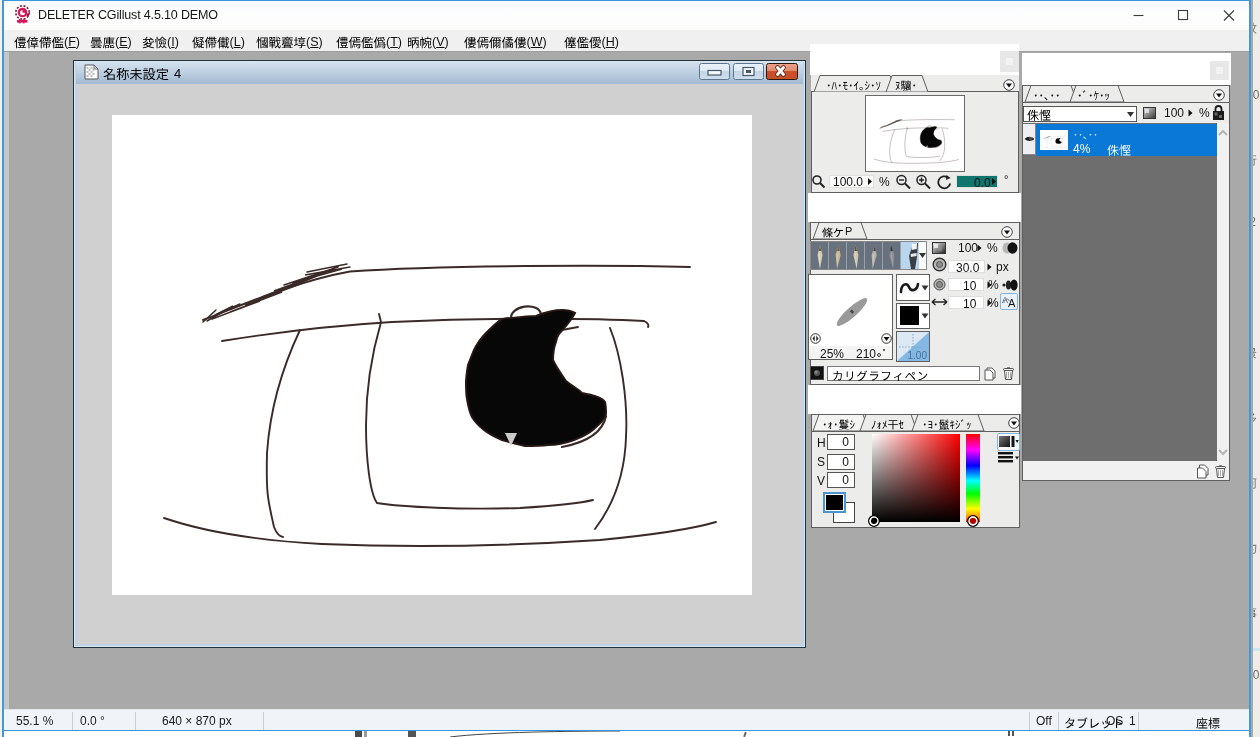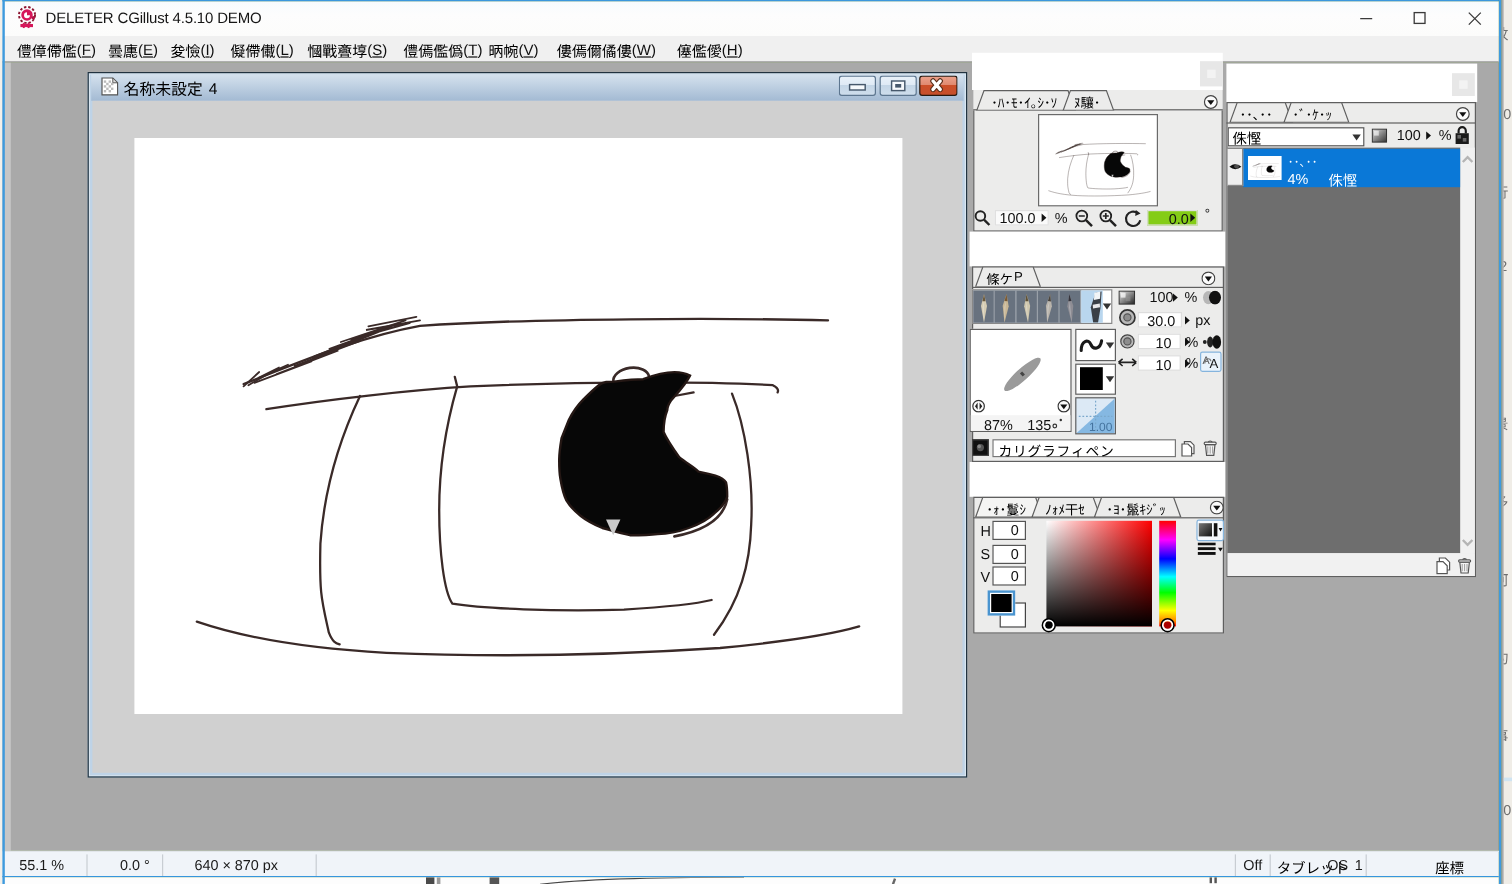--- a/index.html
+++ b/index.html
@@ -207,21 +207,21 @@
 <ellipse cx="414" cy="201" rx="15" ry="9.5" transform="rotate(-8 414 201)" stroke-width="2.2"></ellipse>
 <path d="M494 301 C491 316 476 327 450 332" stroke-width="2.2"></path>
 <path d="M400 203 C408 202 416 201 424 201 C437 196 452 192 463 198 C459 206 452 213 447 219 C445 222 444 224 444 227 C442 232 441 238 441 245 C444 252 449 259 454 266 C460 271 466 274 470 278 C480 280 490 282 493 287 C494 291 494 295 494 299 C492 305 488 309 483 313 C477 319 470 322 462 325 C454 328 444 330 436 330 C428 331 420 331 413 331 C405 329 397 327 390 325 C383 322 377 319 372 315 C367 311 363 307 360 302 C357 296 356 290 355 284 C354 279 354 274 354 268 C354 262 355 256 356 250 C358 245 360 240 362 235 C365 229 369 223 374 218 C378 214 382 210 387 206 C391 203 395 203 400 203 Z" fill="#070707" stroke="#241714" stroke-width="2"></path>
 <path d="M393 318 L405 318 L399 331 Z" fill="#cacaca" stroke="none"></path>
 </g>
       </svg>
     </div>
     <div class="abs" style="left:0;top:709px;width:1251px;height:22px;background:#f0f4f9;border-top:1px solid #e2e6eb;border-bottom:1px solid #3696dd;font-size:12px;color:#1a1a1a">
       <div class="abs" style="left:16px;top:4px">55.1 %</div>
       <div class="abs" style="left:72px;top:2px;width:1px;height:18px;background:#c8cdd3"></div>
-      <div class="abs" style="left:100px;top:4px">0.0 °</div>
+      <div class="abs" style="left:80px;top:4px">0.0 °</div>
       <div class="abs" style="left:135px;top:2px;width:1px;height:18px;background:#c8cdd3"></div>
       <div class="abs" style="left:162px;top:4px">640 × 870 px</div>
       <div class="abs" style="left:263px;top:2px;width:1px;height:18px;background:#c8cdd3"></div>
       <div class="abs" style="left:1029px;top:2px;width:1px;height:18px;background:#c8cdd3"></div>
       <div class="abs" style="left:1036px;top:4px">Off</div>
       <div class="abs" style="left:1058px;top:2px;width:1px;height:18px;background:#c8cdd3"></div>
       <div class="abs" style="left:1064px;top:5px">
         <svg width="60" height="15.8" viewBox="0 0 60 15.8">
           <path fill="#000000" d="M6.4 3.3 5.3 3C5.3 3.3 5.1 3.7 5 3.9C4.4 5 3.2 6.8 1.1 8.1L1.9 8.7C3.3 7.8 4.3 6.6 5.1 5.5H9.1C8.9 6.5 8.3 7.8 7.5 8.8C6.7 8.3 5.8 7.7 5 7.2L4.3 7.9C5.1 8.4 6 9 6.9 9.6C5.8 10.8 4.3 11.9 2.2 12.5L3.1 13.2C5.1 12.5 6.6 11.4 7.7 10.2C8.2 10.6 8.6 11 9 11.3L9.7 10.5C9.3 10.2 8.8 9.8 8.3 9.4C9.2 8.2 9.9 6.8 10.2 5.7C10.3 5.5 10.4 5.2 10.5 5L9.7 4.5C9.5 4.6 9.2 4.7 8.9 4.7H5.6L5.9 4.2C6 4 6.2 3.6 6.4 3.3ZM22.6 2.4 21.9 2.7C22.3 3.1 22.7 3.8 22.9 4.3L23.6 4C23.3 3.6 22.9 2.8 22.6 2.4ZM22.2 4.9 21.6 4.5 22 4.3C21.8 3.9 21.3 3.2 21.1 2.7L20.4 3C20.7 3.4 21 4 21.3 4.5C21.1 4.5 20.9 4.5 20.8 4.5C20.2 4.5 15.4 4.5 14.8 4.5C14.4 4.5 13.9 4.5 13.6 4.4V5.5C13.9 5.5 14.3 5.4 14.7 5.4C15.4 5.4 20.2 5.4 20.9 5.4C20.7 6.6 20.2 8.3 19.3 9.4C18.3 10.6 17 11.7 14.6 12.2L15.5 13.1C17.7 12.5 19.1 11.3 20.2 9.9C21.1 8.7 21.7 6.8 22 5.5C22 5.3 22.1 5.1 22.2 4.9ZM26.7 12.3 27.4 12.9C27.6 12.8 27.7 12.8 27.9 12.7C30.9 11.9 33.3 10.4 34.9 8.4L34.3 7.6C32.9 9.5 30.1 11.1 27.8 11.7C27.8 11.1 27.8 6 27.8 4.9C27.8 4.5 27.8 4.1 27.9 3.8H26.7C26.7 4 26.8 4.6 26.8 4.9C26.8 6 26.8 11 26.8 11.7C26.8 12 26.7 12.1 26.7 12.3ZM41.8 5.8 40.9 6.1C41.2 6.6 41.7 8.2 41.9 8.7L42.7 8.4C42.6 7.9 42 6.3 41.8 5.8ZM46.1 6.5 45.1 6.2C44.9 7.7 44.3 9.2 43.5 10.3C42.5 11.5 40.9 12.4 39.6 12.8L40.3 13.6C41.7 13.1 43.2 12.2 44.3 10.8C45.1 9.7 45.6 8.4 46 7.1C46 6.9 46.1 6.7 46.1 6.5ZM39 6.4 38.1 6.8C38.4 7.2 39 8.8 39.2 9.5L40.1 9.1C39.9 8.5 39.3 6.9 39 6.4ZM52 11.7C52 12.1 52 12.7 52 13.1H53.1C53.1 12.7 53.1 12 53.1 11.7L53 7.7C54.4 8.1 56.4 8.9 57.8 9.6L58.2 8.6C56.9 8 54.6 7.1 53 6.6V4.7C53 4.3 53.1 3.8 53.1 3.4H51.9C52 3.8 52 4.3 52 4.7C52 5.7 52 11 52 11.7Z"></path>
         </svg>
@@ -294,21 +294,21 @@
   </svg>
 <svg class="abs" style="left:915px;top:174px" width="17" height="16" viewBox="0 0 17 16">
     <circle cx="6.5" cy="6" r="4.5" fill="none" stroke="#222" stroke-width="1.5"></circle>
     <path d="M4 6h5M6.5 3.5v5" stroke="#222" stroke-width="1.4"></path>
     <path d="M10 9.5l5 5" stroke="#222" stroke-width="2"></path>
   </svg>
 <svg class="abs" style="left:937px;top:174px" width="16" height="16" viewBox="0 0 16 16">
     <path d="M13.2 9.5 A6 6 0 1 1 11 3.6" fill="none" stroke="#222" stroke-width="1.8"></path>
     <path d="M9.5 1l4 3-4.5 2z" fill="#222"></path>
   </svg>
-<div class="abs" style="left:956px;top:175px;width:42px;height:13px;background:#84cc16;border:1px solid #e0e0e0;font-size:12px;color:#111"><span style="position:relative;left:17px">0.0</span></div>
+<div class="abs" style="left:956px;top:175px;width:42px;height:13px;background:#0f766e;border:1px solid #e0e0e0;font-size:12px;color:#111"><span style="position:relative;left:17px">0.0</span></div>
 <svg class="abs" style="left:990px;top:177px" width="8" height="9" viewBox="0 0 8 9">
     <path d="M2 1l4 3.5L2 8z" fill="#111"></path>
   </svg>
 <div class="abs" style="left:1004px;top:173px;font-size:11px;color:#111">°</div>
 <div class="abs" style="left:808px;top:193px;width:213px;height:29px;background:#fff"></div>
 <div class="abs" style="left:810px;top:222px;width:210px;height:163px;background:#ececeb;border:1px solid #5f5f5f"></div>
 <svg class="abs" style="left:812px;top:222px" width="56" height="17" viewBox="0 0 56 17">
     <path d="M7 0.5 L49 0.5 L55 17 L1 17 Z" fill="#ececeb" stroke="#5f5f5f" stroke-width="1" transform="translate(0,0)"></path>
   </svg>
 <div class="abs" style="left:822px;top:225px">
@@ -388,22 +388,22 @@
   </svg>
 <div class="abs" style="left:809px;top:346px;width:83px;height:13px;background:#f4f4f4"></div>
 <svg class="abs" style="left:809.5px;top:333px" width="11" height="11" viewBox="0 0 11 11">
     <circle cx="5.5" cy="5.5" r="4.8" fill="#fbfbfb" stroke="#333"></circle>
     <path d="M4.7 2.5L2.5 5.5l2.2 3zM6.3 2.5l2.2 3-2.2 3z" fill="#222"></path>
   </svg>
 <svg class="abs" style="left:881px;top:333px" width="11" height="11" viewBox="0 0 11 11">
     <circle cx="5.5" cy="5.5" r="4.8" fill="#fbfbfb" stroke="#333"></circle>
     <path d="M2.5 4h6L5.5 8z" fill="#111"></path>
   </svg>
-<div class="abs" style="left:820px;top:347px;font-size:12px;color:#111">87%</div>
-<div class="abs" style="left:856px;top:347px;font-size:12px;color:#111">135</div>
+<div class="abs" style="left:820px;top:347px;font-size:12px;color:#111">25%</div>
+<div class="abs" style="left:856px;top:347px;font-size:12px;color:#111">210</div>
 <div class="abs" style="left:877px;top:353px;width:4px;height:4px;border:1px solid #333;border-radius:50%"></div>
 <div class="abs" style="left:883px;top:349px;width:2px;height:2px;background:#333;border-radius:50%"></div>
 <div class="abs" style="left:896px;top:274px;width:34px;height:27px;background:#fff;border:1px solid #5f5f5f"></div>
 <svg class="abs" style="left:899px;top:279px" width="22" height="17" viewBox="0 0 22 17">
     <path d="M2 13 C2 5 8 3 10 8 C12 13 18 12 19 5" fill="none" stroke="#1a1a1a" stroke-width="2.6" stroke-linecap="round"></path>
   </svg>
 <svg class="abs" style="left:921px;top:285px" width="8" height="6" viewBox="0 0 8 6">
     <path d="M0.5 0.5h7L4 5.5z" fill="#333"></path>
   </svg>
 <div class="abs" style="left:896px;top:303px;width:34px;height:26px;background:#fff;border:1px solid #5f5f5f"></div>

